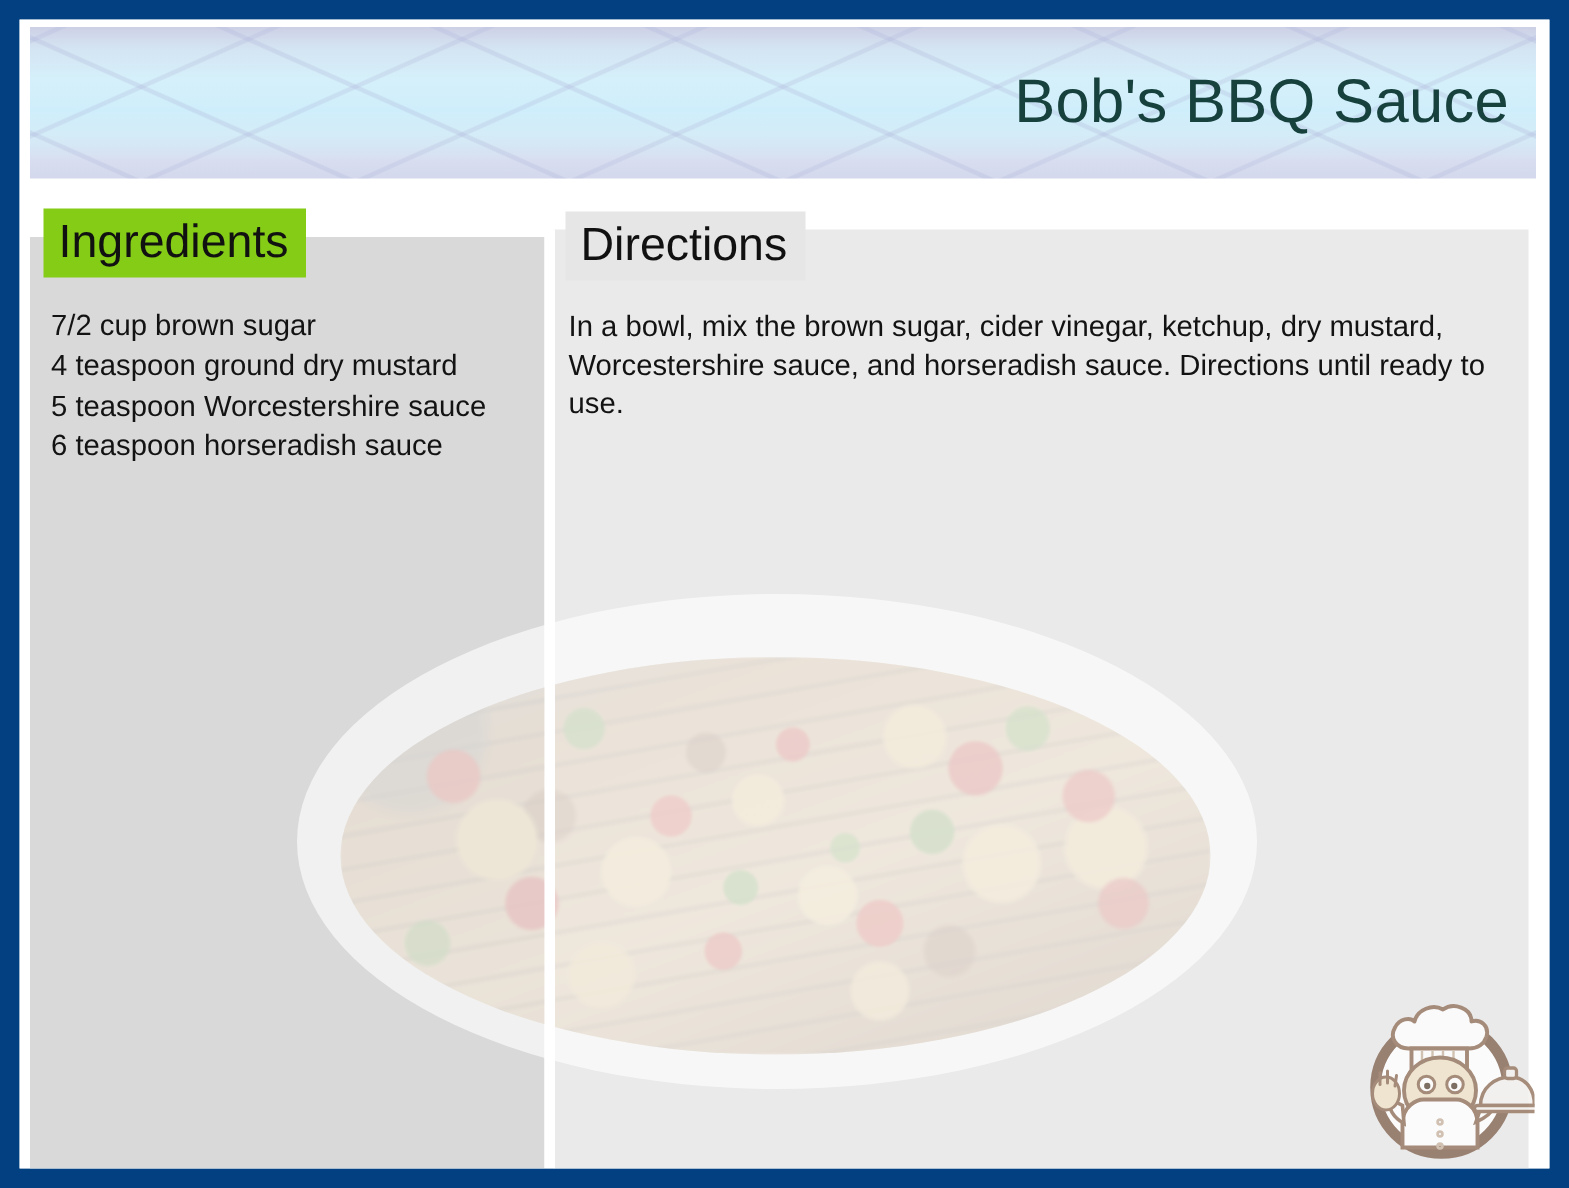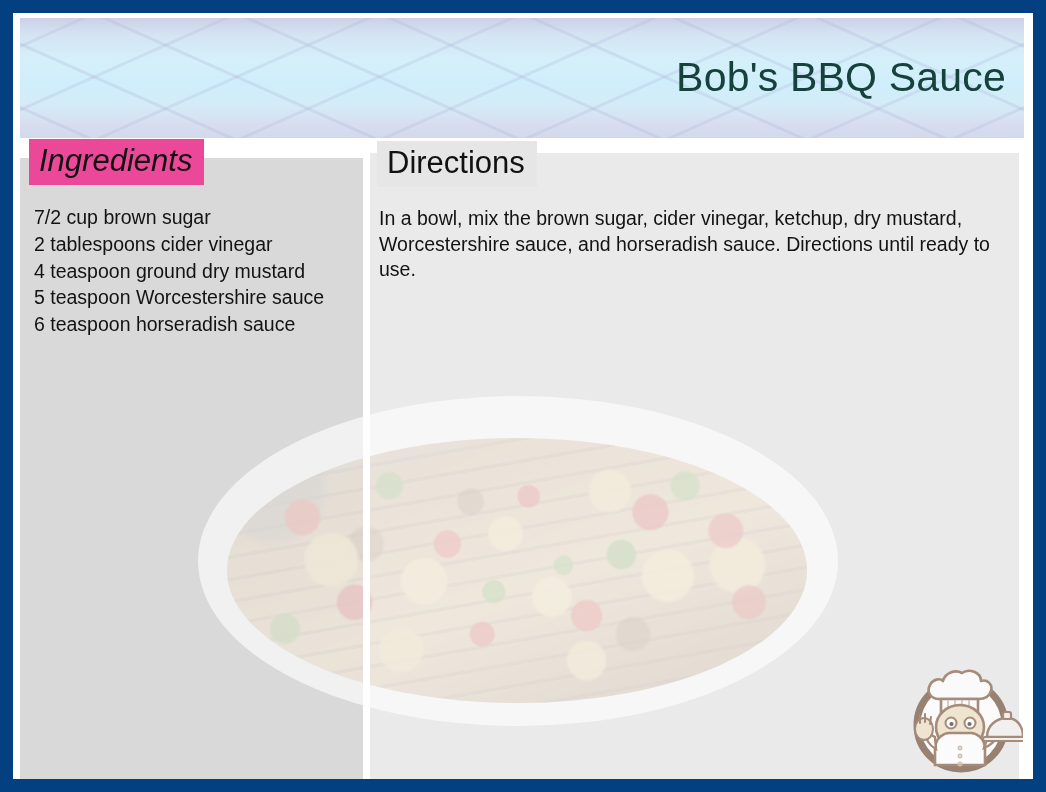--- a/index.html
+++ b/index.html
@@ -25,21 +25,21 @@
     background: #ffffff;
     overflow: hidden;
   }
 
   
   .banner {
     position: absolute;
     left: 7px;
     top: 5px;
     width: 1004px;
-    height: 120px;
+    height: 101px;
     background:
       repeating-linear-gradient(
         24deg,
         rgba(183,188,222,0.00) 0px,
         rgba(183,188,222,0.00) 26px,
         rgba(176,182,218,0.30) 27px,
         rgba(176,182,218,0.30) 29px,
         rgba(183,188,222,0.00) 30px,
         rgba(183,188,222,0.00) 58px
       ),
@@ -99,22 +99,21 @@
     background: #e3e3e3;
     color: #111111;
     font-size: 31px;
     line-height: 1;
     padding: 6px 12px 9px 10px;
     white-space: nowrap;
   }
   .tab-ingredients {
     left: 16px;
     top: 126px;
-    background: #ec4899;
-    font-style: italic;
+    background: #84cc16;
   }
   .tab-directions {
     left: 364px;
     top: 128px;
     background: #e6e6e6;
     text-align: right;
   }
 
   
   .ingredients-list {
@@ -255,21 +254,20 @@
     </div>
 
     <div class="column-seam"></div>
 
     <div class="tab tab-ingredients">Ingredients</div>
 
     <div class="tab tab-directions">Directions</div>
 
     <div class="ingredients-list">
       <div>7/2 cup brown sugar</div>
-      <div>2 tablespoons cider vinegar</div>
       <div>4 teaspoon ground dry mustard</div>
       <div>5 teaspoon Worcestershire sauce</div>
       <div>6 teaspoon horseradish sauce</div>
     </div>
 
     <div class="directions-text">In a bowl, mix the brown sugar, cider vinegar, ketchup, dry mustard, Worcestershire sauce, and horseradish sauce. Directions until ready to use.</div>
 
     <div class="chef-logo">
       <svg viewBox="0 0 124 124" xmlns="http://www.w3.org/2000/svg">
         <g fill="none" stroke="#9a7b66" stroke-width="3">

